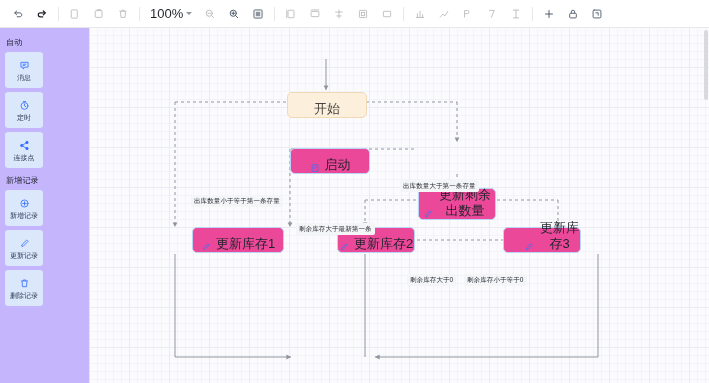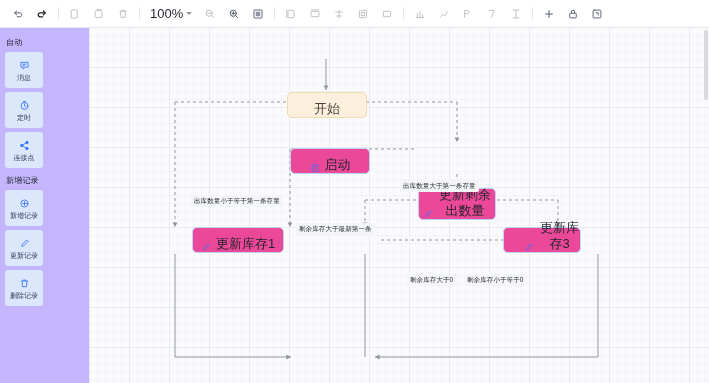--- a/index.html
+++ b/index.html
@@ -374,20 +374,28 @@
 
       <div class="node task" style="left:102px;top:199px;width:92px;height:26px;">
         <span class="nicon">
           <svg width="10" height="10" viewBox="0 0 16 16" fill="none" stroke="#3370ff" stroke-width="1.2" stroke-linejoin="round">
             <path d="M11.2 2.9l2 2L6.1 12H4.1V9.9z"></path>
           </svg>
         </span>
         <span class="ntext">更新库存1</span>
       </div>
 
+      <div class="node task" style="left:247px;top:199px;width:78px;height:26px;">
+        <span class="nicon">
+          <svg width="10" height="10" viewBox="0 0 16 16" fill="none" stroke="#3370ff" stroke-width="1.2" stroke-linejoin="round">
+            <path d="M11.2 2.9l2 2L6.1 12H4.1V9.9z"></path>
+          </svg>
+        </span>
+        <span class="ntext">更新库存2</span>
+      </div>
 
       <div class="node task" style="left:413px;top:199px;width:78px;height:26px;padding-left:20px;">
         <span class="nicon">
           <svg width="10" height="10" viewBox="0 0 16 16" fill="none" stroke="#3370ff" stroke-width="1.2" stroke-linejoin="round">
             <path d="M11.2 2.9l2 2L6.1 12H4.1V9.9z"></path>
           </svg>
         </span>
         <span class="ntext">更新库存3</span>
       </div>
 

